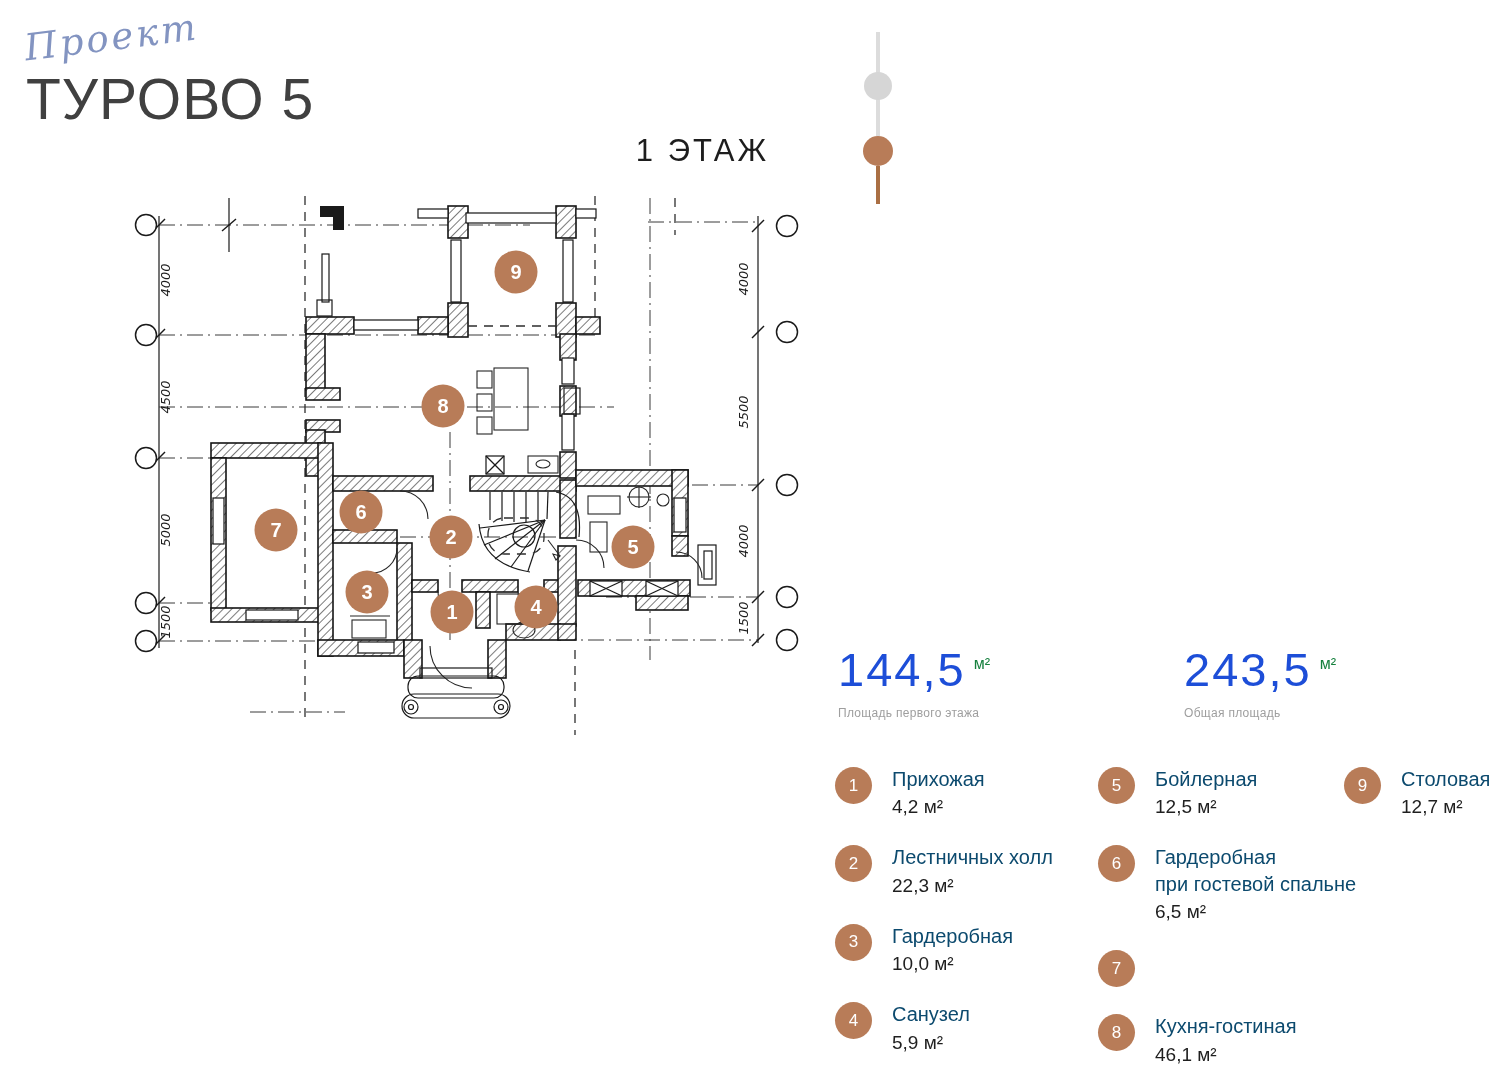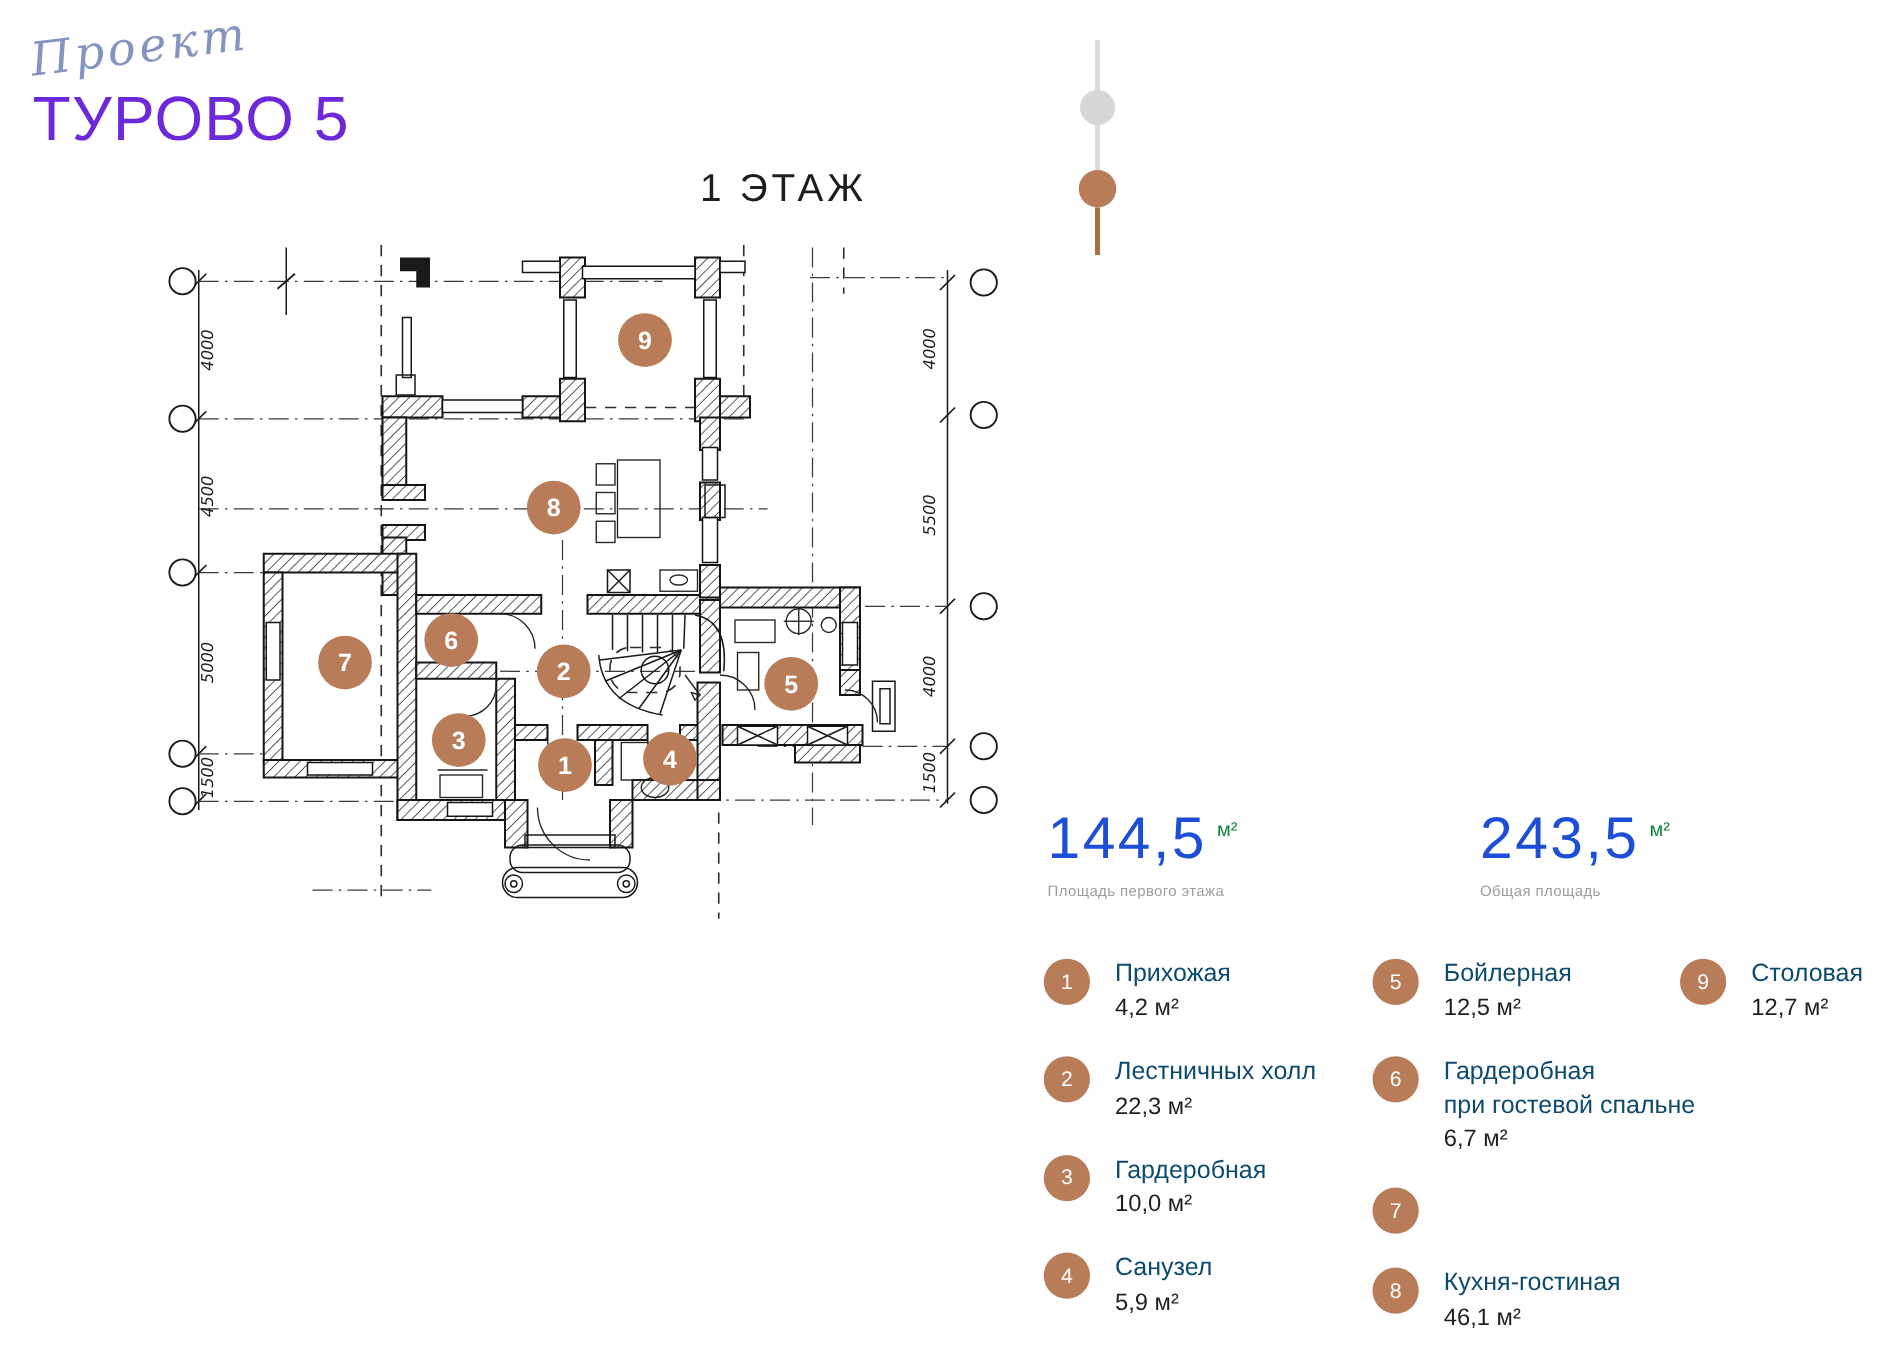--- a/index.html
+++ b/index.html
@@ -6,24 +6,24 @@
     --copper:#b87c58; --ink:#1c1c1c; --muted:#9e9e9e;
     --logo-blue:#8394c1; --tl-gray:#dcdcdc; --tl-brown:#aa6f44;
   }
   *{box-sizing:border-box;margin:0;padding:0}
   html,body{width:1512px;height:1080px;background:#fff;overflow:hidden}
   body{font-family:"Liberation Sans",sans-serif;color:var(--ink);position:relative}
 
   .logo-script{position:absolute;left:24px;top:16px;font-family:"DejaVu Serif",serif;
     font-style:italic;font-size:37px;color:var(--logo-blue);transform:rotate(-7deg);
     letter-spacing:3px}
-  .page-title{position:absolute;left:26px;top:66px;font-size:50px;font-weight:400;
-    letter-spacing:1px;color:#6d28d9}
-
-  .floor-label{position:absolute;left:560px;top:133px;width:285px;text-align:left;
+  .page-title{position:absolute;left:26px;top:66px;font-size:57px;font-weight:400;
+    letter-spacing:1px;color:#404040}
+
+  .floor-label{position:absolute;left:560px;top:133px;width:285px;text-align:center;
     font-size:31px;letter-spacing:3px;color:#1d1d1d;white-space:nowrap}
 
   .tl-line-gray{position:absolute;left:876px;top:32px;width:4px;height:104px;background:var(--tl-gray)}
   .tl-dot-gray{position:absolute;left:864px;top:72px;width:28px;height:28px;border-radius:50%;background:#d6d6d6}
   .tl-dot-copper{position:absolute;left:863px;top:136px;width:30px;height:30px;border-radius:50%;background:var(--copper)}
   .tl-line-brown{position:absolute;left:876px;top:166px;width:4px;height:38px;background:var(--tl-brown)}
 
   .plan-wrap{position:absolute;left:120px;top:185px;width:720px;height:560px}
 
   .stat{position:absolute;top:642px}
@@ -362,21 +362,21 @@
         <div class="lg-area">12,5 м²</div>
       </div>
     </div>
     <div class="legend-item">
       <div class="lg-circle">6</div>
       <div class="lg-text">
         <div class="lg-name">
           <div>Гардеробная</div>
           <div>при гостевой спальне</div>
         </div>
-        <div class="lg-area">6,7 м²</div>
+        <div class="lg-area">6,5 м²</div>
       </div>
     </div>
     <div class="legend-item">
       <div class="lg-circle">7</div>
     </div>
     <div class="legend-item">
       <div class="lg-circle">8</div>
       <div class="lg-text">
         <div class="lg-name">
           <div>Кухня-гостиная</div>

